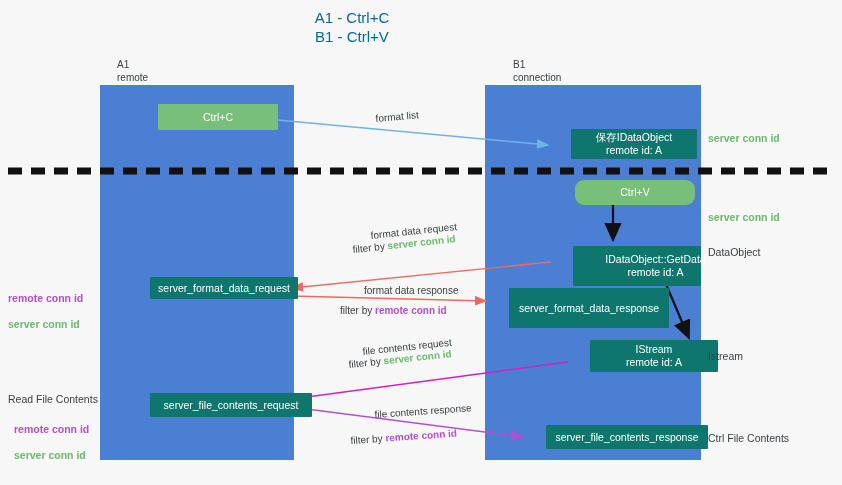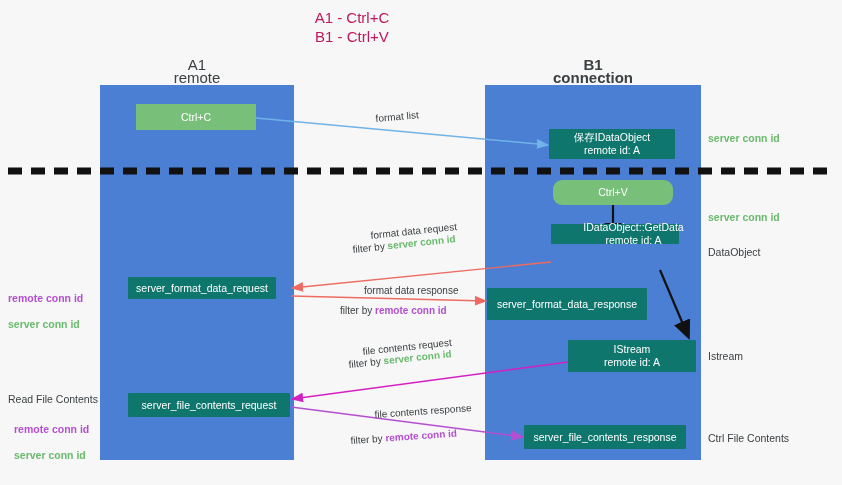--- a/index.html
+++ b/index.html
@@ -8,39 +8,39 @@
     background:#f7f7f7;
     font-family:"Liberation Sans","DejaVu Sans",sans-serif;
     overflow:hidden;
     position:relative;
   }
   #stage{position:absolute;inset:0;}
 
   
   .title{
     position:absolute;left:0;top:8px;width:704px;
-    text-align:center;color:#be185d;font-size:15px;line-height:19px;
+    text-align:center;color:#0369a1;font-size:15px;line-height:19px;
     white-space:pre-line;
   }
 
   
   .col-head{
-    position:absolute;text-align:center;color:#3c4043;
-    font-size:15px;line-height:13px;white-space:pre-line;
+    position:absolute;text-align:left;color:#3c4043;
+    font-size:10px;line-height:13px;white-space:pre-line;
   }
 
   
   .lane{position:absolute;background:#4a7fd4;}
 
   
   .node{
     position:absolute;box-sizing:border-box;
     display:flex;align-items:center;justify-content:center;
     text-align:center;color:#ffffff;font-size:10.5px;line-height:13px;
-    white-space:pre-line;border-radius:1px;
+    white-space:pre-line;border-radius:1px;margin-left:22px;
   }
   .node.green{background:#78c07a;}
   .node.orange{background:#0f766e;}
 
   
   .side{
     position:absolute;font-size:10.5px;line-height:13px;white-space:pre-line;
   }
   .side.dark{color:#3c4043;}
   .side.green{color:#6aba6d;font-weight:bold;}
@@ -65,21 +65,21 @@
 <div id="stage">
 
   <div class="title">A1 - Ctrl+C
 B1 - Ctrl+V</div>
 
   <div class="lane" style="left:100px;top:85px;width:194px;height:375px;"></div>
   <div class="lane" style="left:485px;top:85px;width:216px;height:375px;"></div>
 
   <div class="col-head" style="left:117px;top:58px;width:160px;">A1
 remote</div>
-  <div class="col-head" style="left:513px;top:58px;width:160px;font-weight:bold;">B1
+  <div class="col-head" style="left:513px;top:58px;width:160px;">B1
 connection</div>
 
   <svg class="overlay">
     <defs>
       <marker id="ah-blue" markerWidth="9" markerHeight="7" refX="8" refY="3.5" orient="auto">
         <path d="M0,0 L9,3.5 L0,7 z" fill="#6fb3e8"></path>
       </marker>
       <marker id="ah-red" markerWidth="9" markerHeight="7" refX="8" refY="3.5" orient="auto">
         <path d="M0,0 L9,3.5 L0,7 z" fill="#ef6a60"></path>
       </marker>
@@ -111,26 +111,26 @@
     <path d="M8,171 L834,171" stroke="#111111" stroke-width="7" fill="none" stroke-dasharray="14 9" stroke-linecap="butt"></path>
   </svg>
 
   <div class="node green" style="left:136px;top:104px;width:120px;height:26px;">Ctrl+C</div>
 
   <div class="node orange" style="left:549px;top:129px;width:126px;height:30px;">保存IDataObject
 remote id: A</div>
 
   <div class="node green" style="left:553px;top:180px;width:120px;height:25px;border-radius:9px;">Ctrl+V</div>
 
-  <div class="node orange" style="left:551px;top:224px;width:128px;height:20px;padding-left:37px;">IDataObject::GetData
+  <div class="node orange" style="left:551px;top:246px;width:128px;height:40px;padding-left:37px;">IDataObject::GetData
 remote id: A</div>
 
   <div class="node orange" style="left:128px;top:277px;width:148px;height:22px;">server_format_data_request</div>
 
-  <div class="node orange" style="left:487px;top:288px;width:160px;height:32px;">server_format_data_response</div>
+  <div class="node orange" style="left:487px;top:288px;width:160px;height:40px;">server_format_data_response</div>
 
   <div class="node orange" style="left:568px;top:340px;width:128px;height:32px;">IStream
 remote id: A</div>
 
   <div class="node orange" style="left:128px;top:393px;width:162px;height:24px;">server_file_contents_request</div>
 
   <div class="node orange" style="left:524px;top:425px;width:162px;height:24px;">server_file_contents_response</div>
 
   <div class="side green" style="left:708px;top:132px;">server conn id</div>
   <div class="side green" style="left:708px;top:211px;">server conn id</div>

